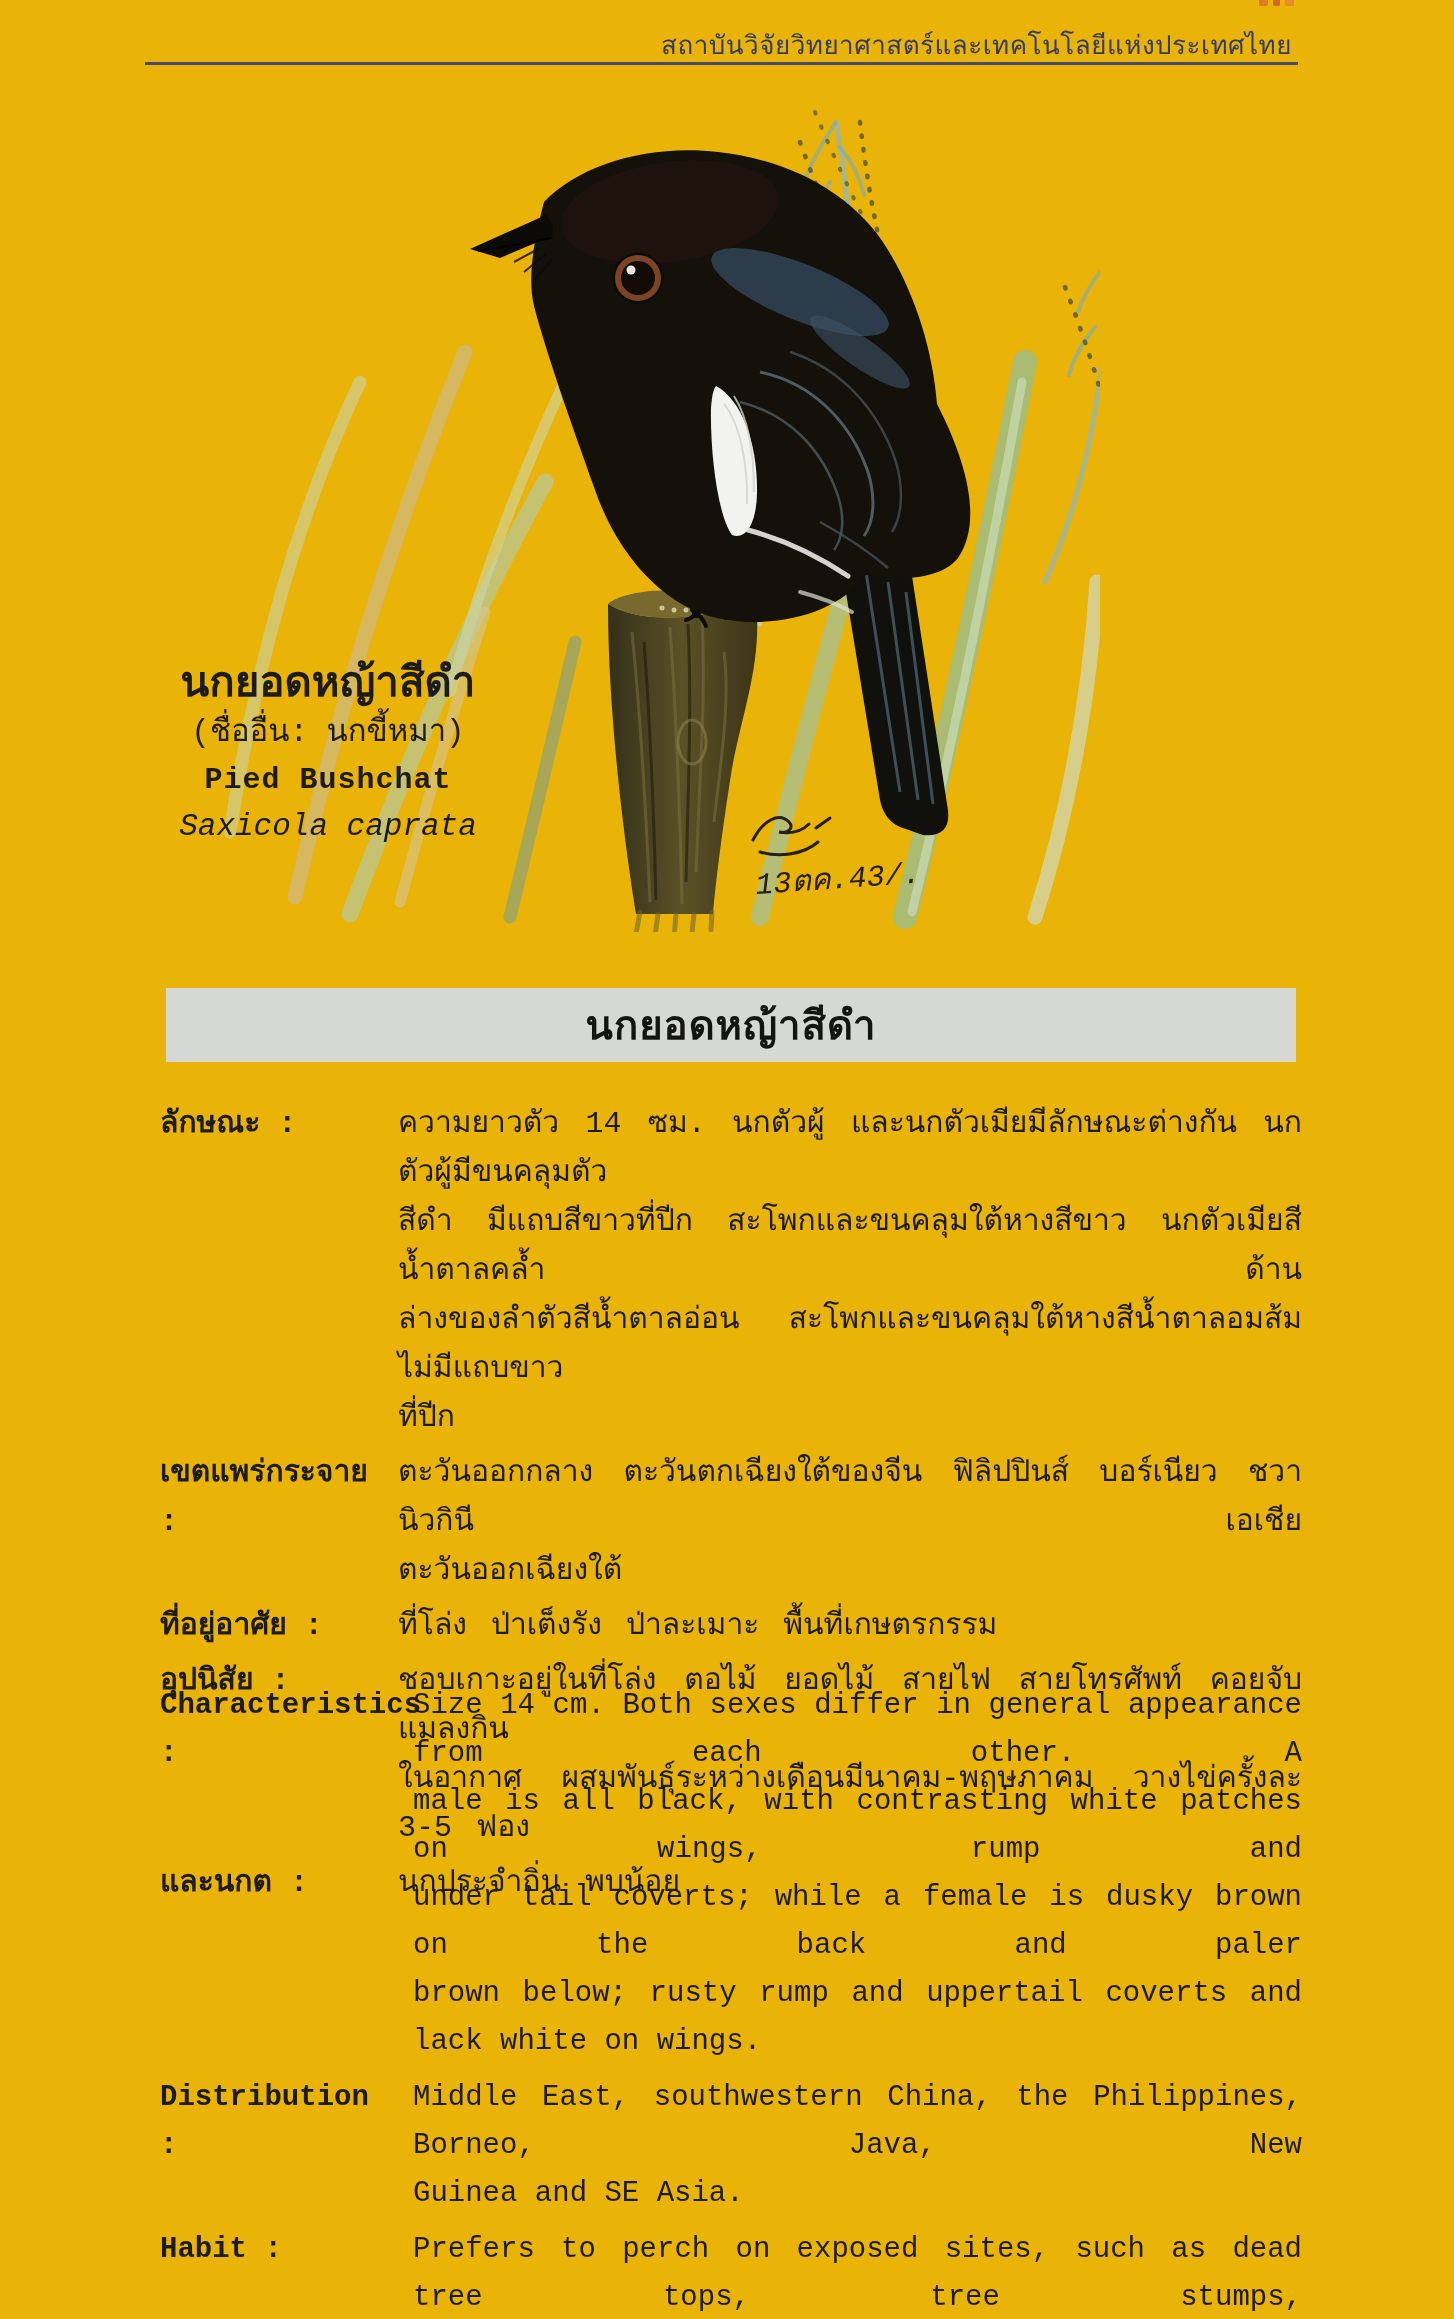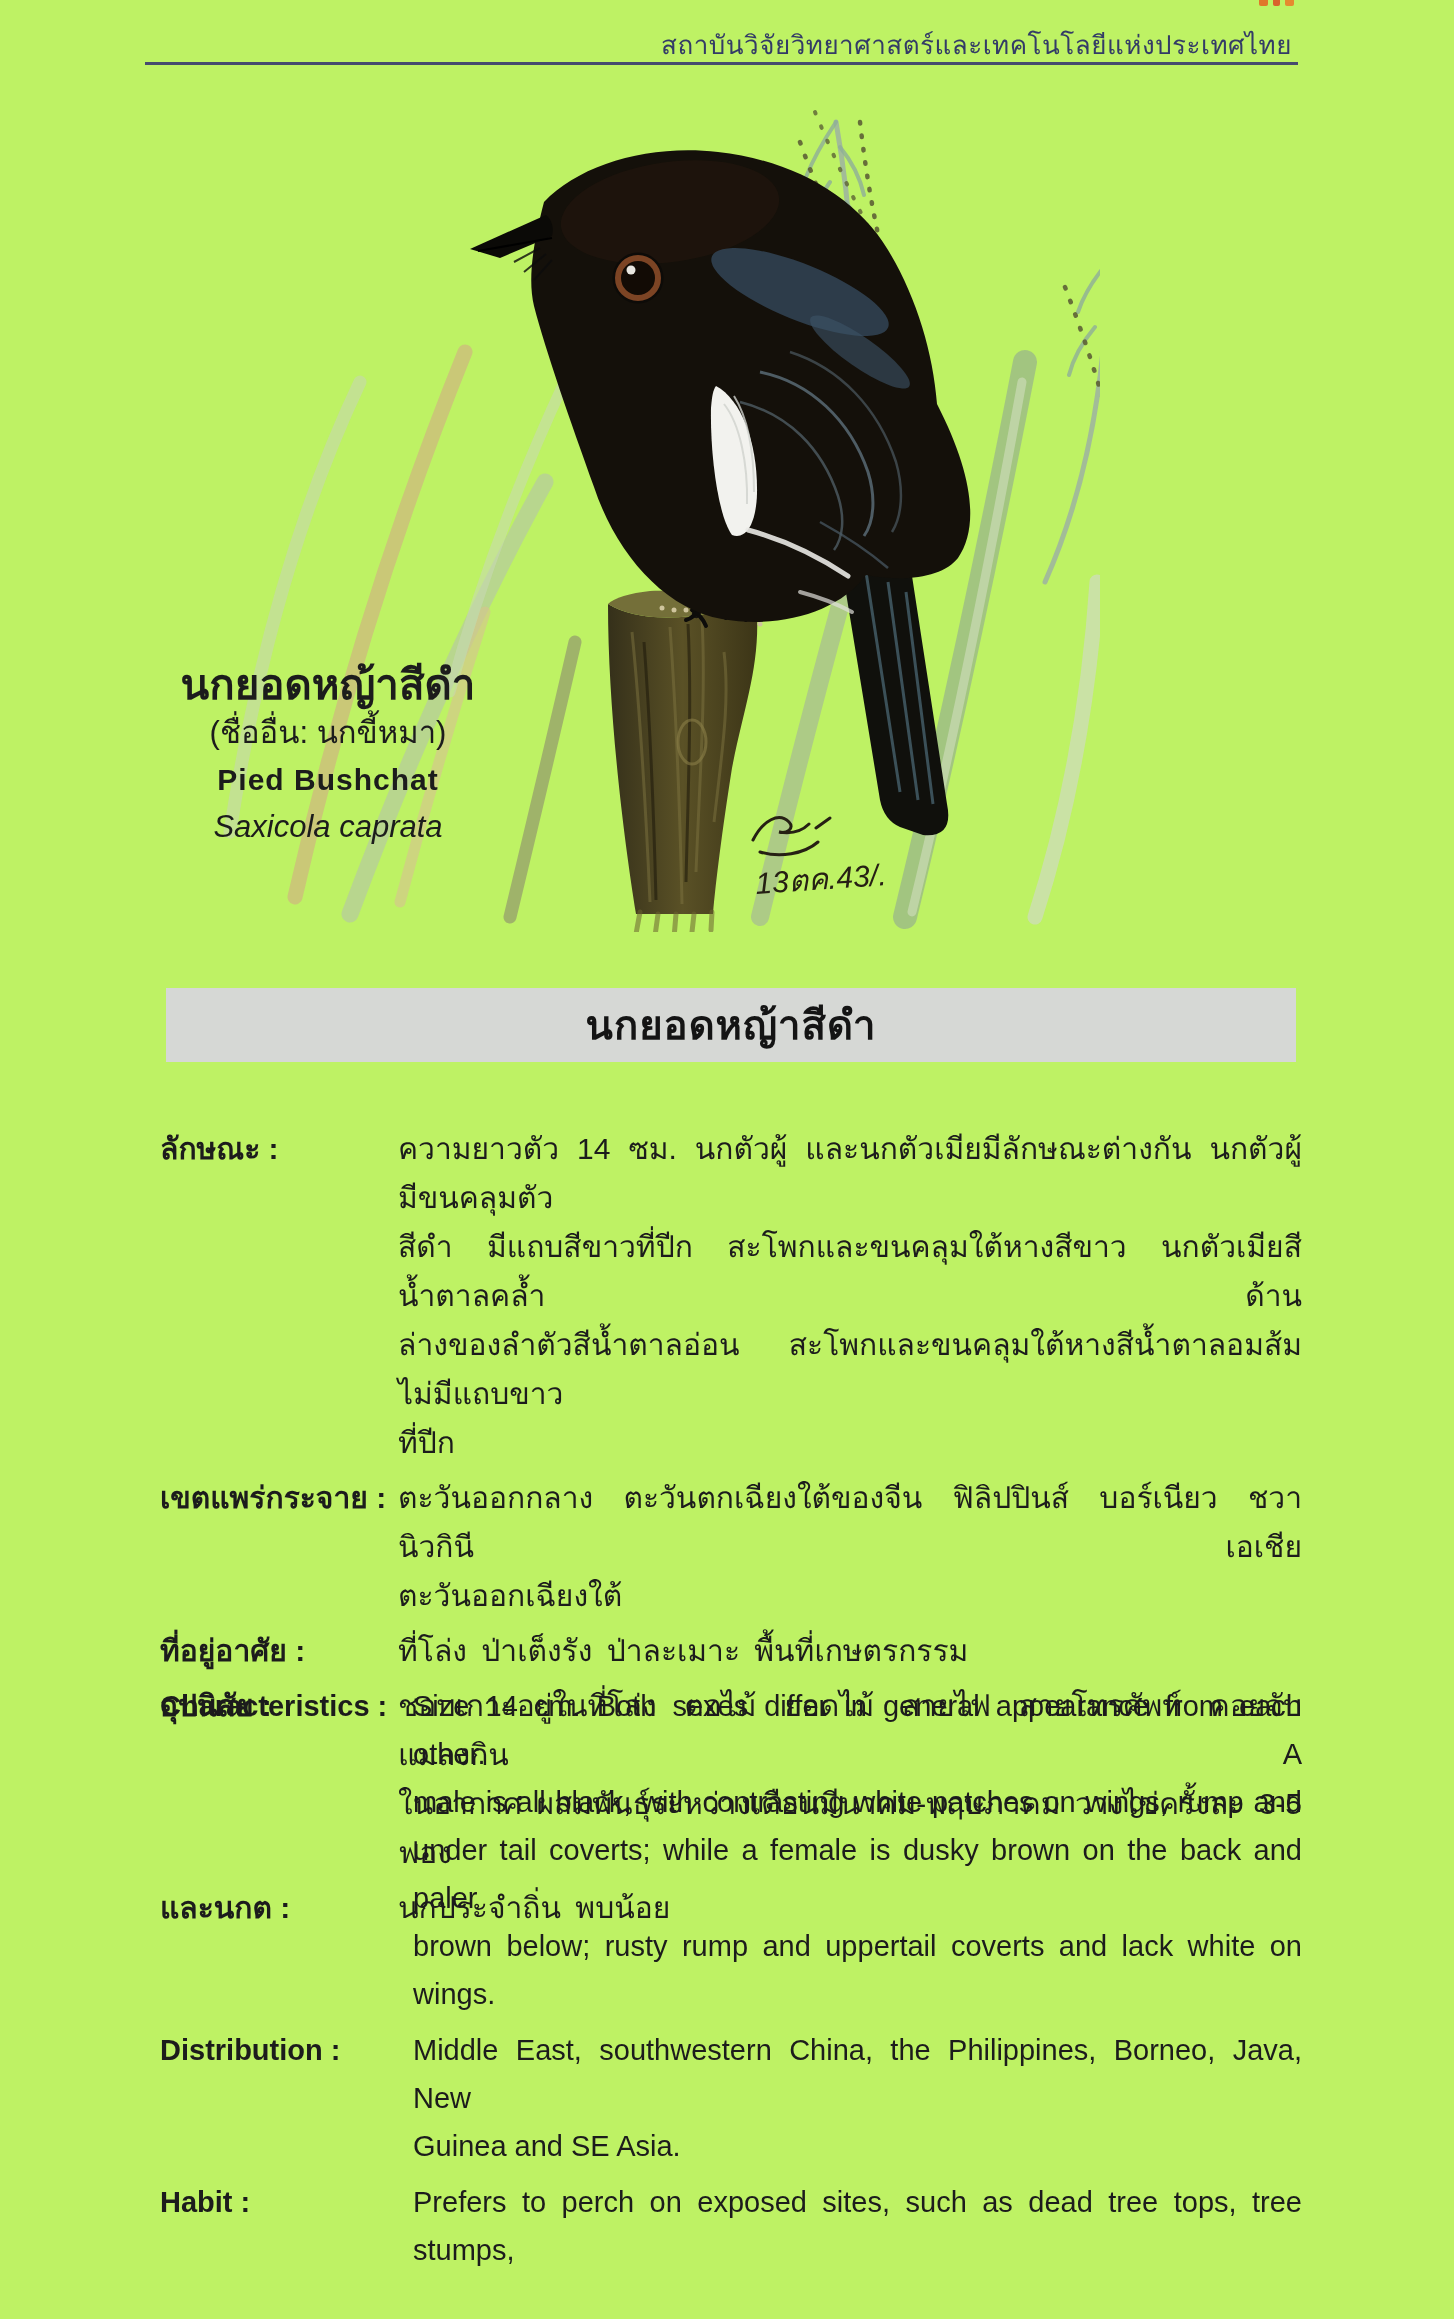--- a/index.html
+++ b/index.html
@@ -1,17 +1,17 @@
 <!DOCTYPE html>
 <html><head>
 <meta charset="utf-8">
 <style>
   html,body{margin:0;padding:0;background:#e9e9e9;}
-  .page{position:relative;width:1454px;height:2319px;background:#bef264;
-        font-family:Liberation Sans, sans-serif;color:#1c1c1c;overflow:hidden;margin:0 auto;}
+  .page{position:relative;width:1454px;height:2319px;background:#eab308;
+        font-family:Liberation Mono, monospace;color:#1c1c1c;overflow:hidden;margin:0 auto;}
 
   
   .header-text{position:absolute;top:24px;right:162px;font-size:26px;
                color:#333b66;letter-spacing:.5px;}
   .header-rule{position:absolute;top:62px;left:145px;right:156px;height:3px;background:#464b6e;}
   .corner-frag{position:absolute;top:0;right:160px;display:flex;gap:5px;}
   .corner-frag span{display:block;width:9px;height:6px;background:#e0782a;border-radius:0 0 2px 2px;}
   .corner-frag span:nth-child(2){background:#d9632c;width:7px;}
   .corner-frag span:nth-child(3){background:#e58a2f;}
 
@@ -25,21 +25,21 @@
   .caption .eng-name{font-size:30px;font-weight:bold;line-height:48px;letter-spacing:1px;}
   .caption .sci-name{font-size:31px;font-style:italic;line-height:46px;}
 
   
   .title-bar{position:absolute;left:166px;top:988px;width:1130px;height:74px;
              background:#d6d8d5;display:flex;align-items:center;justify-content:center;}
   .title-bar .t{font-size:40px;font-weight:bold;color:#141414;letter-spacing:1px;}
 
   
   .desc{position:absolute;left:160px;width:1142px;}
-  .thai-list{top:1124px;}
+  .thai-list{top:1100px;}
   .english-list{top:1682px;}
   .sec-row{display:grid;grid-template-columns:238px 1fr;}
   .thai-list .sec-row{margin-bottom:6px;}
   .english-list .sec-row{margin-bottom:8px;gap:15px;}
   .sec-label{font-weight:bold;}
   .thai-list .sec-label{font-size:30px;line-height:49px;}
   .english-list .sec-label{font-size:29px;line-height:48px;}
   .line{text-align:justify;text-align-last:justify;}
   .line.last{text-align-last:left;}
   .thai-list .line{font-size:30px;line-height:49px;word-spacing:6px;}

